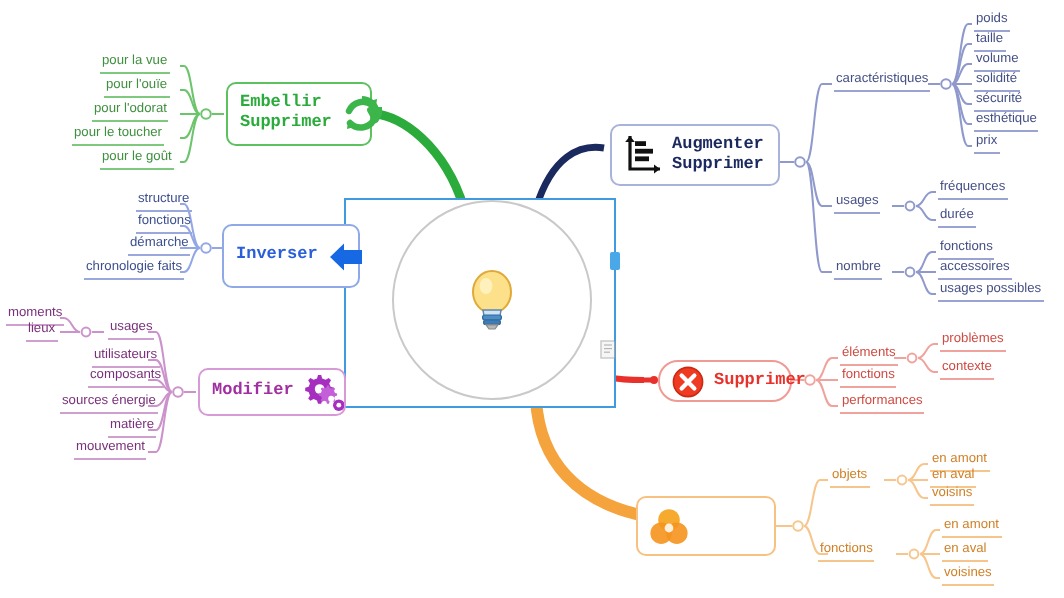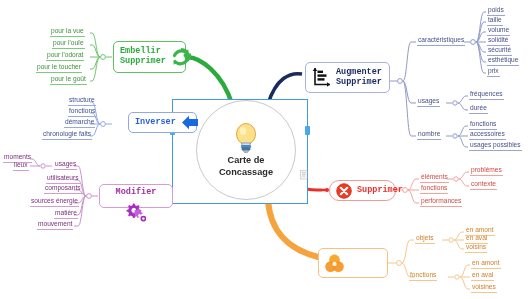--- a/index.html
+++ b/index.html
@@ -198,24 +198,20 @@
 
   <div id="center-circle">
     <svg width="28" height="32" viewBox="0 0 28 32">
       <ellipse cx="14" cy="12" rx="9.5" ry="10.5" fill="#fde08a" stroke="#e0a93a" stroke-width="1"></ellipse>
       <ellipse cx="11" cy="9" rx="3.2" ry="4" fill="#fff3c4" opacity=".85"></ellipse>
       <path d="M9.5,21 L18.5,21 L18,24 L10,24 Z" fill="#cfe3f5" stroke="#5d86b5" stroke-width=".7"></path>
       <rect x="9.3" y="23.5" width="9.4" height="2.4" rx="1" fill="#4f8dc4" stroke="#2f6a9e" stroke-width=".6"></rect>
       <rect x="9.8" y="26" width="8.4" height="2.2" rx="1" fill="#3f7cb5" stroke="#2f6a9e" stroke-width=".6"></rect>
       <path d="M11,28.4 L17,28.4 L15.5,30.5 L12.5,30.5 Z" fill="#b8b8b8" stroke="#8a8a8a" stroke-width=".6"></path>
     </svg>
-    <div class="ctext">
-      <span>Carte de</span><br>
-      <span>Concassage</span>
-    </div>
   </div>
 
   <svg id="note-icon" width="9" height="10" viewBox="0 0 9 10">
     <rect x=".5" y=".5" width="7" height="8.5" fill="#f0f0f0" stroke="#9a9a9a" stroke-width=".7"></rect>
     <line x1="2" y1="2.5" x2="6" y2="2.5" stroke="#7a7a7a" stroke-width=".6"></line>
     <line x1="2" y1="4.3" x2="6" y2="4.3" stroke="#7a7a7a" stroke-width=".6"></line>
     <line x1="2" y1="6.1" x2="5" y2="6.1" stroke="#7a7a7a" stroke-width=".6"></line>
   </svg>
 
   <div class="node branch c-green" style="left:113px;top:41px;width:73px;height:32px;">
@@ -230,34 +226,34 @@
       <path d="M6,16.5 L2.5,17.5 L3,13.8 Z" fill="#3cb54a"></path>
       <path d="M14,3.5 L17.5,2.5 L17,6.2 Z" fill="#3cb54a"></path>
     </svg>
   </div>
   <div class="node leaf c-green-l" style="left:50px;top:27px;">pour la vue</div>
   <div class="node leaf c-green-l" style="left:52px;top:39px;">pour l'ouïe</div>
   <div class="node leaf c-green-l" style="left:46px;top:51px;">pour l'odorat</div>
   <div class="node leaf c-green-l" style="left:36px;top:63px;">pour le toucher</div>
   <div class="node leaf c-green-l" style="left:50px;top:75px;">pour le goût</div>
 
-  <div class="node branch c-blue" style="left:128px;top:112px;width:69px;height:21px;">
+  <div class="node branch c-blue" style="left:111px;top:112px;width:69px;height:32px;">
     <div class="lbl">
       <span>Inverser</span>
     </div>
     <svg class="ico" width="18" height="15" viewBox="0 0 18 15">
       <path d="M17,4 L8,4 L8,0.8 L1,7.5 L8,14.2 L8,11 L17,11 Z" fill="#1668e3"></path>
     </svg>
   </div>
   <div class="node leaf c-blue-l" style="left:68px;top:96px;">structure</div>
   <div class="node leaf c-blue-l" style="left:68px;top:107px;">fonctions</div>
   <div class="node leaf c-blue-l" style="left:64px;top:118px;">démarche</div>
   <div class="node leaf c-blue-l" style="left:42px;top:130px;">chronologie faits</div>
 
-  <div class="node branch c-purple" style="left:99px;top:184px;width:74px;height:24px;flex-direction:column;">
+  <div class="node branch c-purple" style="left:99px;top:184px;width:74px;height:24px;">
     <div class="lbl">
       <span>Modifier</span>
     </div>
     <svg class="ico" width="20" height="19" viewBox="0 0 20 19">
       <g fill="#a62fc0">
         <path d="M7,0.5 l1.6,0 l.5,1.7 l1.7,.7 l1.6,-.9 l1.1,1.1 l-.9,1.6 l.7,1.7 l1.7,.5 l0,1.6 l-1.7,.5 l-.7,1.7 l.9,1.6 l-1.1,1.1 l-1.6,-.9 l-1.7,.7 l-.5,1.7 l-1.6,0 l-.5,-1.7 l-1.7,-.7 l-1.6,.9 l-1.1,-1.1 l.9,-1.6 l-.7,-1.7 l-1.7,-.5 l0,-1.6 l1.7,-.5 l.7,-1.7 l-.9,-1.6 l1.1,-1.1 l1.6,.9 l1.7,-.7 Z"></path>
       </g>
       <circle cx="7.8" cy="7.5" r="2.4" fill="#fff"></circle>
       <g fill="#c35fd8">
         <path d="M15.2,8 l1.1,0 l.35,1.2 l1.2,.5 l1.1,-.6 l.8,.8 l-.6,1.1 l.5,1.2 l1.2,.35 l0,1.1 l-1.2,.35 l-.5,1.2 l.6,1.1 l-.8,.8 l-1.1,-.6 l-1.2,.5 l-.35,1.2 l-1.1,0 l-.35,-1.2 l-1.2,-.5 l-1.1,.6 l-.8,-.8 l.6,-1.1 l-.5,-1.2 l-1.2,-.35 l0,-1.1 l1.2,-.35 l.5,-1.2 l-.6,-1.1 l.8,-.8 l1.1,.6 l1.2,-.5 Z" transform="translate(-2.2,-1.5) scale(.9)"></path>

